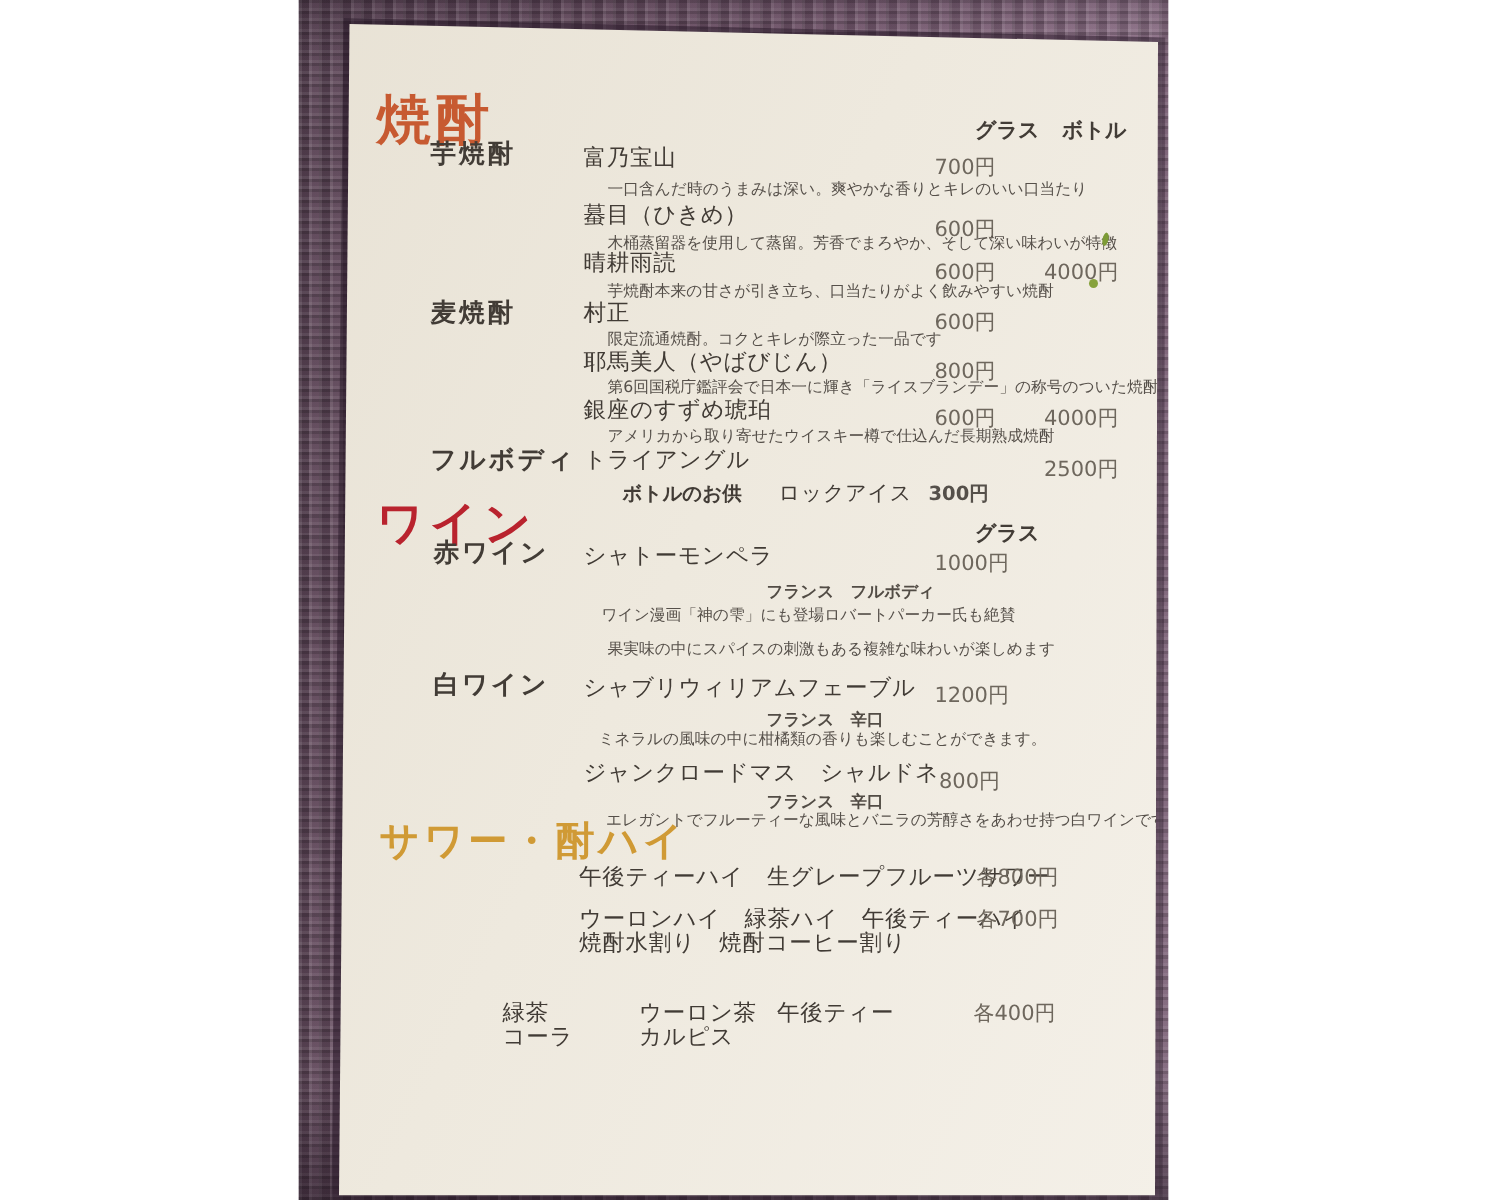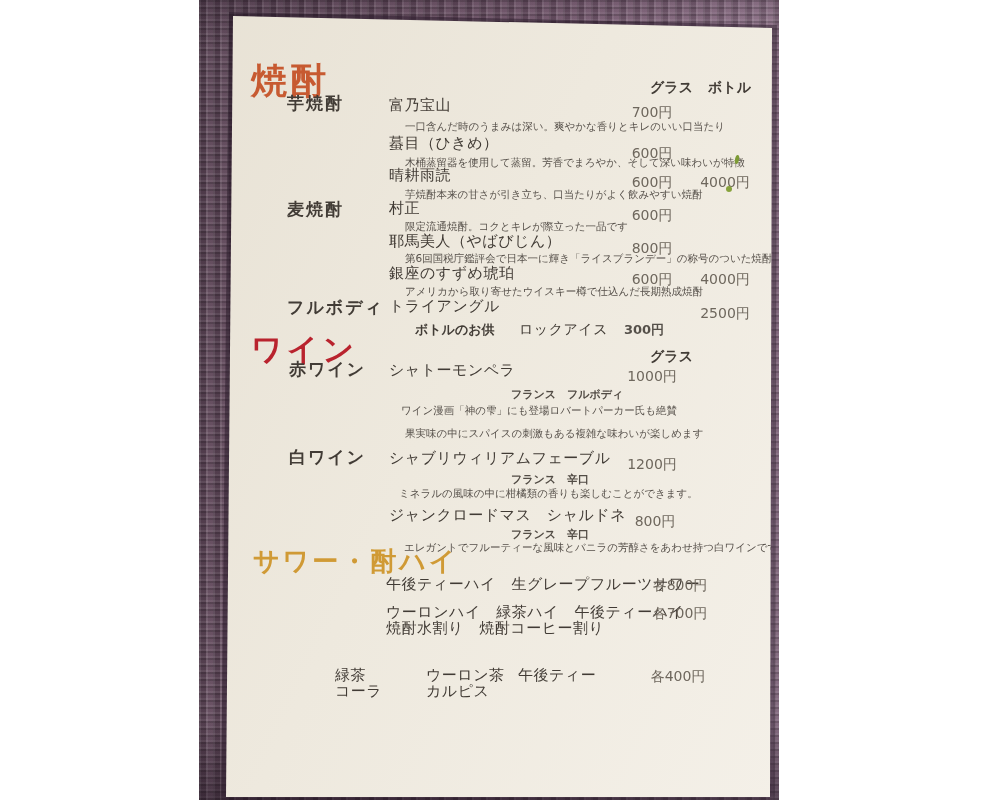--- a/index.html
+++ b/index.html
@@ -19,21 +19,21 @@
   .paper{position:absolute;inset:0;
     clip-path:polygon(34px 16px,573px 28px,571px 797px,27px 797px);
     background:linear-gradient(115deg,#e8e2d5 0%,#eee9de 45%,#f4f0e8 100%);}
   .h1{position:absolute;font-family:"DejaVu Serif",serif;font-weight:bold;line-height:1;}
   .h-shochu{font-size:36px;color:#c75a31;letter-spacing:3px;}
   .h-wine{font-size:31px;color:#b9232e;letter-spacing:4px;}
   .h-sour{font-size:26px;color:#d09a35;letter-spacing:3px;}
   .h-soft{font-size:26px;color:#5d4789;letter-spacing:3px;}
   .cat{position:absolute;font-family:"DejaVu Serif",serif;font-weight:bold;font-size:17px;color:#423c36;letter-spacing:2px;line-height:1;}
   .nm{position:absolute;font-weight:normal;font-size:15px;color:#413b35;letter-spacing:0.5px;line-height:1;white-space:nowrap;}
-  .pr{position:absolute;width:58px;text-align:center;font-size:14px;color:#6e675d;line-height:1;white-space:nowrap;}
+  .pr{position:absolute;width:58px;font-size:14px;color:#6e675d;line-height:1;white-space:nowrap;}
   .ds{position:absolute;font-size:10.5px;color:#56504a;line-height:1.2;white-space:nowrap;}
   .colhead{position:absolute;font-weight:bold;font-size:14px;color:#423c36;line-height:1;}
   .org{position:absolute;font-size:11px;font-weight:bold;color:#524c45;line-height:1;}
   .note-label{position:absolute;font-family:"DejaVu Serif",serif;font-weight:bold;font-size:13px;color:#423c36;line-height:1;}
   .speck{position:absolute;background:#7d9b36;border-radius:50%;}
   .s1{left:536px;top:155px;width:4px;height:9px;transform:rotate(12deg);}
   .s2{left:527px;top:186px;width:6px;height:6px;background:#87a23c;}
 </style>
 </head>
 <body>

